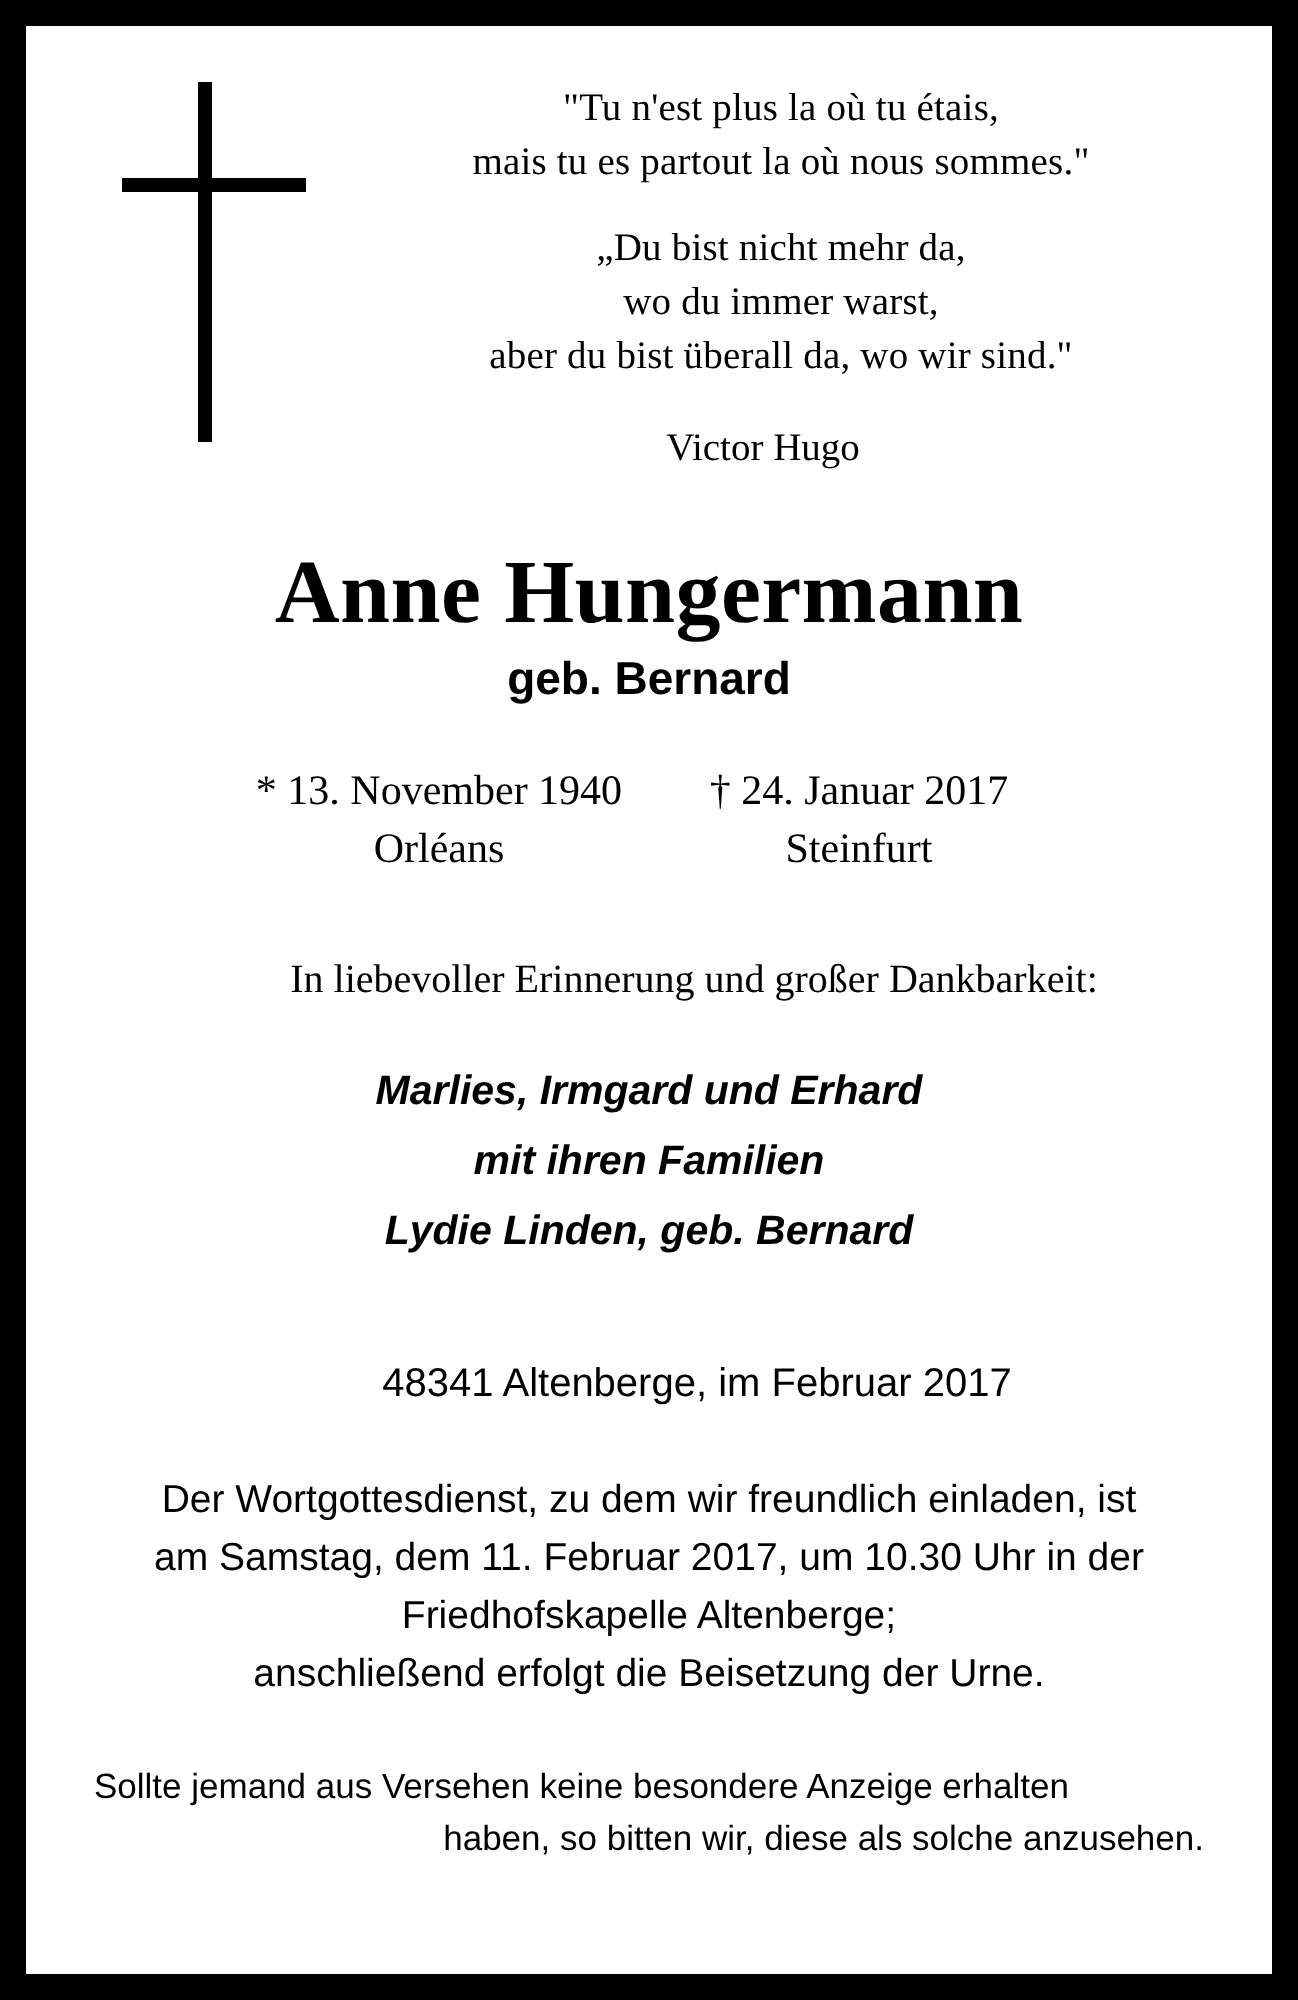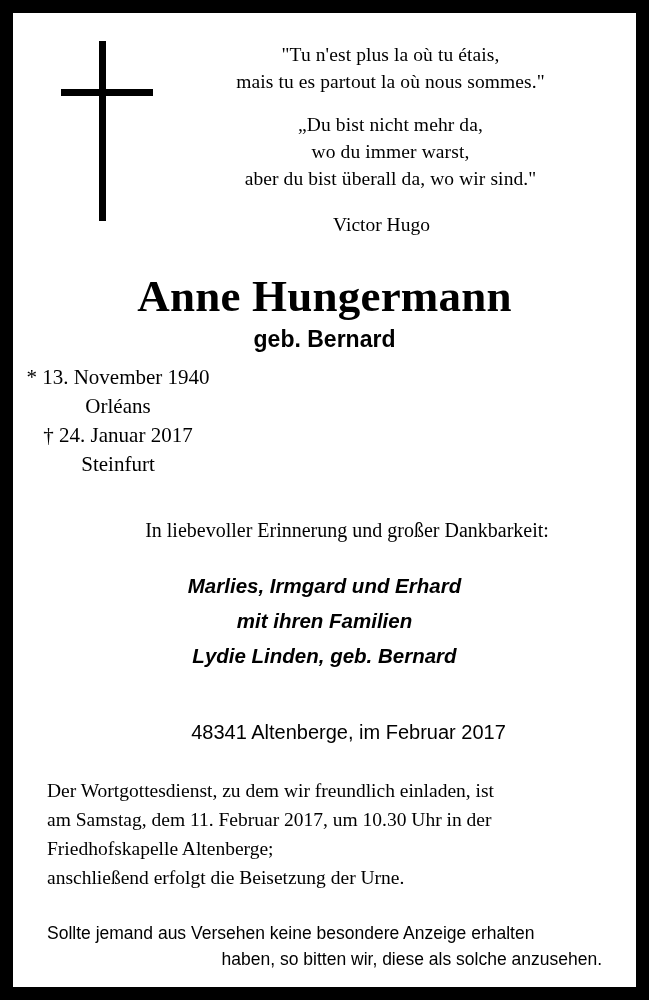--- a/index.html
+++ b/index.html
@@ -68,23 +68,22 @@
   }
   .maiden-name {
     font-size: 23px;
     font-weight: bold;
     margin-top: 4px;
     font-family: "Liberation Sans", sans-serif;
   }
   .dates-row {
     display: flex;
     justify-content: center;
-    margin-top: 10px;
+    margin-top: 28px;
     font-size: 21px;
-    flex-direction: column;
   }
   .date-col {
     width: 210px;
     text-align: center;
     line-height: 29px;
   }
   .date-col .place {
     display: block;
   }
   .dedication {
@@ -105,23 +104,24 @@
   .location-line {
     text-align: center;
     margin-top: 48px;
     font-family: "Liberation Sans", sans-serif;
     font-size: 20px;
     padding-left: 48px;
   }
   .service-block {
     margin-top: 32px;
     padding: 0 34px;
-    font-family: Liberation Serif, serif;
+    font-family: Liberation Sans, sans-serif;
     font-size: 19.5px;
     line-height: 29px;
+    text-align: center;
   }
   .notice-block {
     margin-top: 28px;
     padding: 0 34px;
     font-family: "Liberation Sans", sans-serif;
     font-size: 17.5px;
     line-height: 26px;
     text-align: justify;
   }
   .notice-block .last-line {

